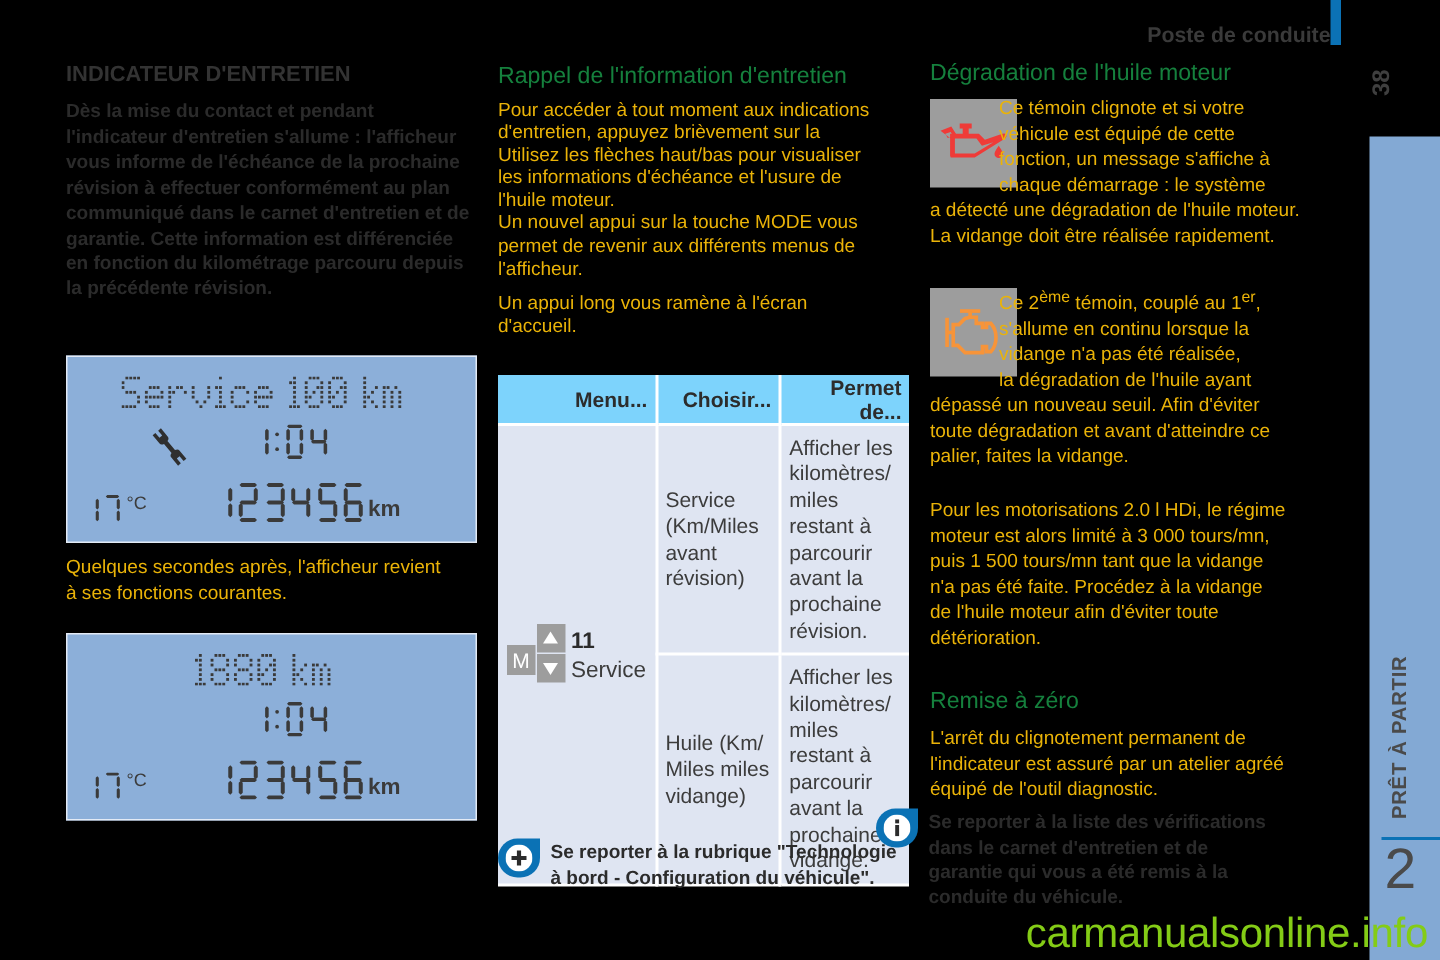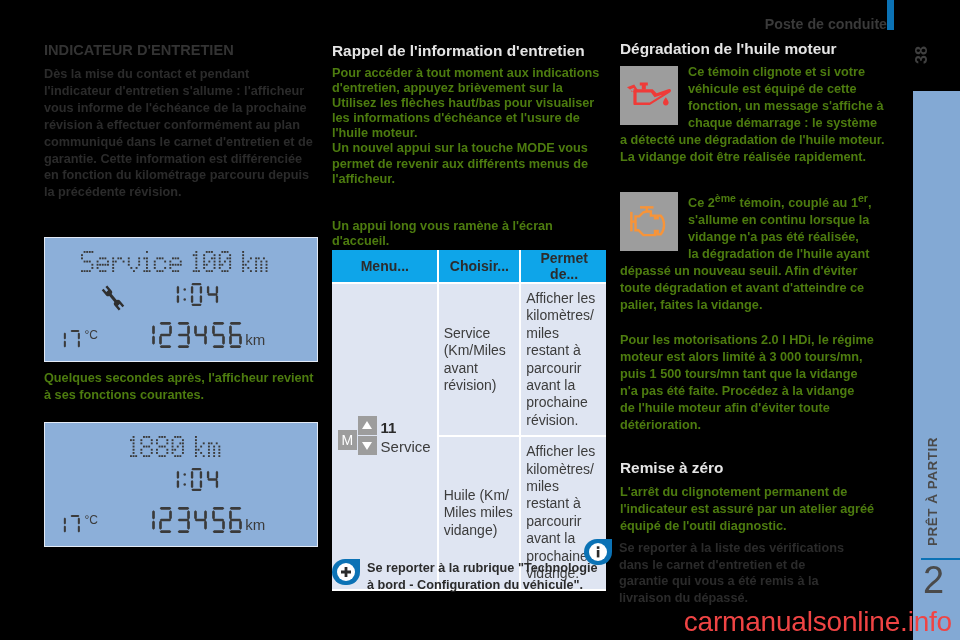--- a/index.html
+++ b/index.html
@@ -20,45 +20,45 @@
   .pagenum{position:absolute;left:913px;top:64px;font-size:16px;font-weight:bold;color:#3f3f3f;
            transform:rotate(-90deg);transform-origin:left top;white-space:nowrap;}
 
   
   .col{position:absolute;width:273px;}
   .c1{left:44px;top:43px;}
   .c2{left:332px;top:43px;}
   .c3{left:620px;top:41px;}
 
   h2.sec{font-size:14.6px;font-weight:bold;color:#333;margin:0 0 8px 0;line-height:15px;}
-  h3.sub{font-size:15.4px;font-weight:bold;color:#e5e5e5;margin:0 0 7px 0;line-height:16px;}
+  h3.sub{font-size:15.4px;font-weight:normal;color:#15803d;margin:0 0 7px 0;line-height:16px;}
   p.b{font-size:12.7px;font-weight:bold;color:#2b2b2b;line-height:16.9px;margin:0 0 13px 0;}
-  p.bt{font-size:12.7px;font-weight:bold;color:#4d7c0f;line-height:16.9px;margin:0;}
+  p.bt{font-size:12.7px;font-weight:normal;color:#eab308;line-height:16.9px;margin:0;}
   .ln{display:block;white-space:nowrap;}
   .c2 p.bt{line-height:15.1px;}
 
   
   .lcd{position:relative;}
   .lcd-top{position:absolute;left:0;right:10px;top:13px;text-align:center;}
   .lcd-wrench{position:absolute;left:53px;top:45px;}
   .lcd-time{position:absolute;left:0;right:0;top:45px;text-align:center;padding-left:26px;}
   .lcd-temp{position:absolute;left:10px;top:92px;display:flex;align-items:flex-start;}
-  .lcd-odo{position:absolute;left:96px;top:84px;}
+  .lcd-odo{position:absolute;left:96px;top:84px;font-weight:bold;}
   .unit{font-size:12px;color:#3b3b3b;font-family:"Liberation Sans",sans-serif;margin-left:1px;line-height:10px;}
   .unit2{font-size:15px;color:#3b3b3b;font-family:"Liberation Sans",sans-serif;vertical-align:bottom;}
   .seg{display:inline-block;vertical-align:bottom;}
   
   .lcd{position:absolute;background:#8cafd9;border:1px solid #e3eaf5;box-sizing:border-box;}
   #lcd1{left:44px;top:237px;width:274px;height:125px;}
   #lcd2{left:44px;top:422px;width:274px;height:125px;}
 
   
   .tbl{position:absolute;left:332px;top:250px;width:274px;border-collapse:collapse;
        table-layout:fixed;}
-  .tbl th{background:#0ea5e9;color:#2c2c2c;font-size:14px;font-weight:bold;text-align:center;
+  .tbl th{background:#7dd3fc;color:#2c2c2c;font-size:14px;font-weight:bold;text-align:right;
           height:31px;padding:0 5px 0 6px;border-right:2px solid #fff;border-bottom:2px solid #fff;
           box-sizing:border-box;}
   .tbl td{background:#dfe5f2;color:#3c3c3c;font-size:14px;line-height:17.4px;
           padding:6px 1px 6px 5px;vertical-align:top;border-right:2px solid #fff;border-bottom:2px solid #fff;
           box-sizing:border-box;}
   .tbl th:last-child,.tbl td:last-child{border-right:none;}
 
   
   .menuwidget{display:flex;align-items:flex-end;}
   .mbadge{width:20px;height:20px;background:#9d9d9d;color:#fff;font-size:14px;
@@ -69,30 +69,30 @@
   .arw.up:after{top:5px;border-bottom:8px solid #fff;}
   .arw.dn:after{top:6px;border-top:8px solid #fff;}
   .mlabels{display:flex;flex-direction:column;margin-left:4px;line-height:19px;}
   .mnum{font-size:15px;font-weight:bold;color:#2b2b2b;}
   .mlbl{font-size:15px;color:#3c3c3c;}
 
   
   .tile{position:absolute;width:58px;height:59px;background:#9d9d9d;
         display:flex;align-items:center;justify-content:center;}
   p.ind{position:absolute;width:273px;}
-  p.ind .ln:nth-child(-n+4){padding-left:68px;}
+  p.ind .ln:nth-child(-n+4){padding-left:46px;}
 
   
   .callout{position:absolute;display:flex;}
   .callout .ctxt{font-size:12.7px;font-weight:bold;color:#2b2b2b;line-height:16.5px;padding-left:7px;padding-top:1px;}
   .badge{flex:0 0 auto;width:28px;height:26px;background:#0b72b5;
          border-radius:13px 0 13px 13px;display:flex;align-items:center;justify-content:center;}
 
   .wm{position:absolute;left:0;top:606px;width:960px;text-align:right;padding-right:8px;
-      box-sizing:border-box;font-size:28px;color:#ef4444;letter-spacing:-.2px;white-space:nowrap;}
+      box-sizing:border-box;font-size:28px;color:#84cc16;letter-spacing:-.2px;white-space:nowrap;}
   .wm2{position:absolute;left:913px;top:606px;width:47px;overflow:hidden;}
 </style>
 </head>
 <body>
 
 <div class="page">
 
   <div class="hdr">Poste de conduite</div>
   <div class="hdrbar"></div>
 
@@ -461,21 +461,21 @@
     <p class="bt">
         <span class="ln">Utilisez les flèches haut/bas pour visualiser</span>
         <span class="ln">les informations d'échéance et l'usure de</span>
         <span class="ln">l'huile moteur.</span>
       </p>
     <p class="bt">
         <span class="ln">Un nouvel appui sur la touche MODE vous</span>
         <span class="ln">permet de revenir aux différents menus de</span>
         <span class="ln">l'afficheur.</span>
       </p>
-    <p class="bt" style="margin-top:32px">
+    <p class="bt" style="margin-top:8px">
         <span class="ln">Un appui long vous ramène à l'écran</span>
         <span class="ln">d'accueil.</span>
       </p>
   </div>
 
   <table class="tbl">
     <tbody>
         <tr>
       <th style="width:101px">Menu...</th>
       <th style="width:79px">Choisir...</th>
@@ -579,19 +579,19 @@
       <svg width="18" height="18" viewBox="0 0 18 18">
           <circle cx="9" cy="9" r="9" fill="#fff"></circle>
           <rect x="7.8" y="7" width="2.6" height="7.4" fill="#2b2b2b"></rect>
           <rect x="7.8" y="3.3" width="2.6" height="2.6" fill="#2b2b2b"></rect>
         </svg>
     </div>
     <div class="ctxt">
         <span class="ln">Se reporter à la liste des vérifications</span>
         <span class="ln">dans le carnet d'entretien et de</span>
         <span class="ln">garantie qui vous a été remis à la</span>
-        <span class="ln">livraison du dépassé.</span>
+        <span class="ln">conduite du véhicule.</span>
       </div>
   </div>
 
   <div class="wm"><span>carmanualsonline</span><span>.info</span></div>
   <div class="wm2"></div>
 </div>
 
 </body></html>

